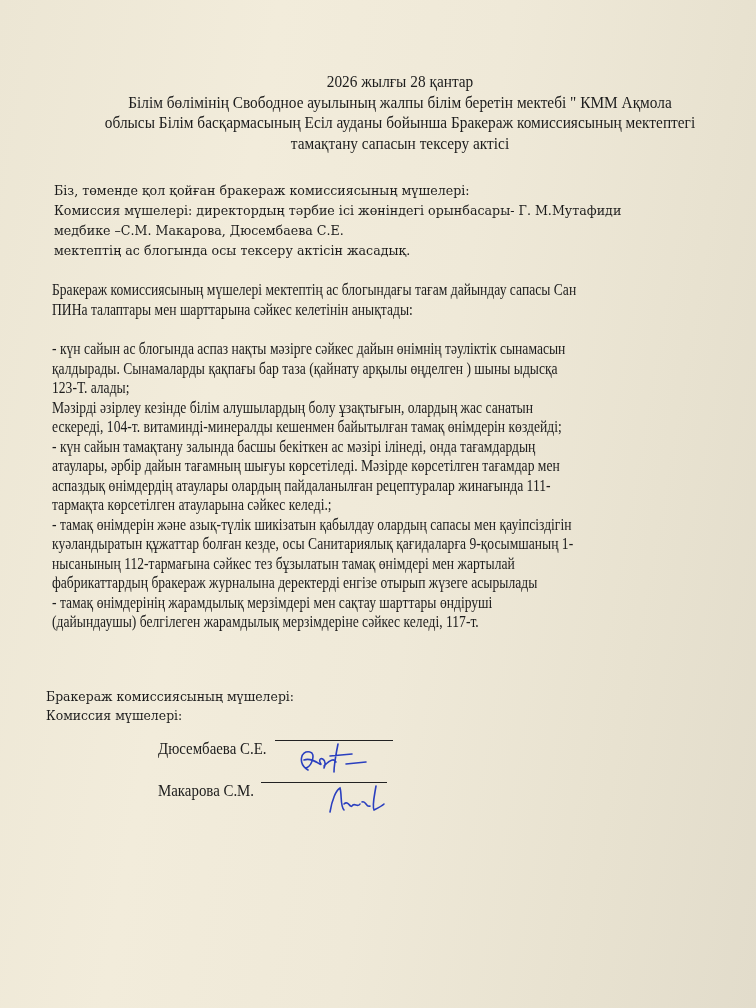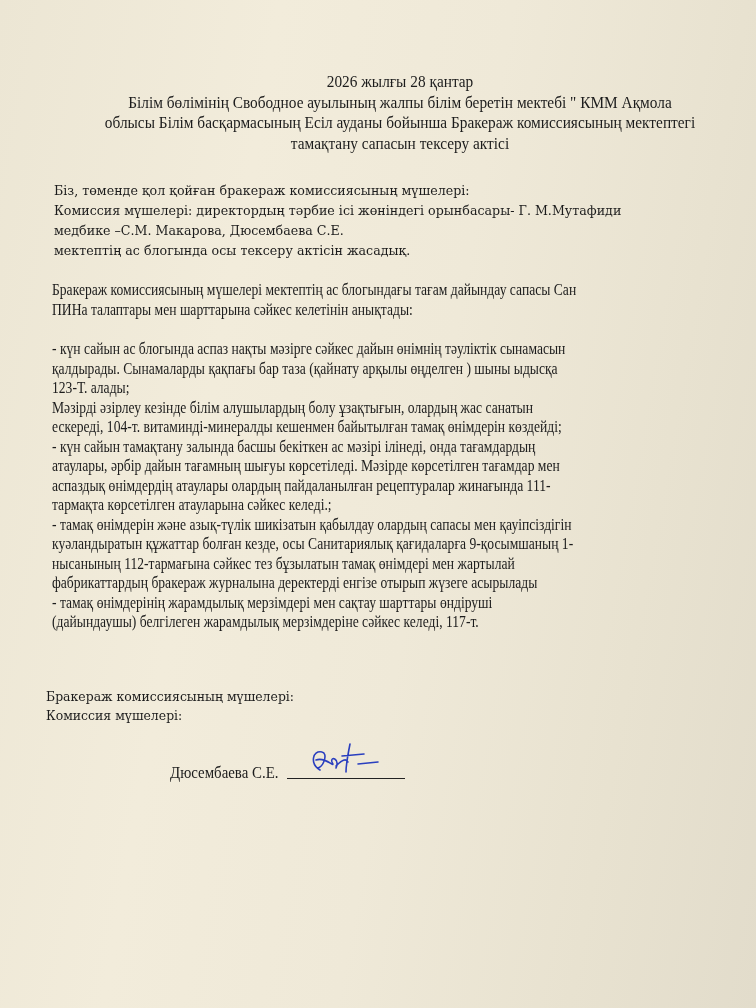--- a/index.html
+++ b/index.html
@@ -37,21 +37,21 @@
       position: absolute; left: 46px; top: 687px;
       font-family: "DejaVu Serif", serif;
       font-size: 13.4px; line-height: 19px;
       transform: scaleX(0.93); transform-origin: left top;
     }
     .sig-block {
       position: absolute; left: 158px; top: 740px;
       font-family: "Liberation Serif", serif;
       font-size: 16px;
     }
-    .sig-row { position: relative; height: 42px; display: flex; align-items: flex-end; margin-left: 12px; }
+    .sig-row { position: relative; height: 42px; display: flex; align-items: flex-start; }
     .sig-name { white-space: nowrap; transform: scaleX(0.93); transform-origin: left bottom; }
     .sig-line { border-bottom: 1px solid #222; height: 0; margin-bottom: 3px; }
     .sig-mark { position: absolute; pointer-events: none; }
   </style>
 </head>
 <body>
 
 <div class="page">
 
   <div class="header">
@@ -95,15 +95,22 @@
   </div>
 
   <div class="sig-block">
     <div class="sig-row">
       <span class="sig-name">Дюсембаева С.Е.</span>
       <span class="sig-line" style="width:118px"></span>
       <svg class="sig-mark" style="left:136px; top:0px" width="80" height="40" viewBox="0 0 80 40">
         <path d="M14 30 C4 24,6 10,16 12 C22 13,18 26,12 28 M10 20 C20 16,30 30,26 22 C24 16,34 18,30 28 M30 26 C36 20,40 18,42 22 M44 4 C42 14,40 24,40 32 M36 16 L58 14 M52 24 L72 22" fill="none" stroke="#2a3fbf" stroke-width="1.6" stroke-linecap="round"></path>
       </svg>
     </div>
+    <div class="sig-row">
+      <span class="sig-name">Макарова С.М. </span>
+      <span class="sig-line" style="width:126px"></span>
+      <svg class="sig-mark" style="left:160px; top:-4px" width="80" height="44" viewBox="0 0 80 44">
+        <path d="M12 34 C14 22,18 12,22 10 C24 16,22 28,26 32 M26 26 C30 22,32 30,34 28 C36 24,40 30,42 26 M44 24 C48 22,48 30,52 28 M58 8 C56 20,54 28,56 32 C60 30,64 28,66 26" fill="none" stroke="#2a3fbf" stroke-width="1.6" stroke-linecap="round"></path>
+      </svg>
+    </div>
   </div>
 
 </div>
 
 </body></html>

